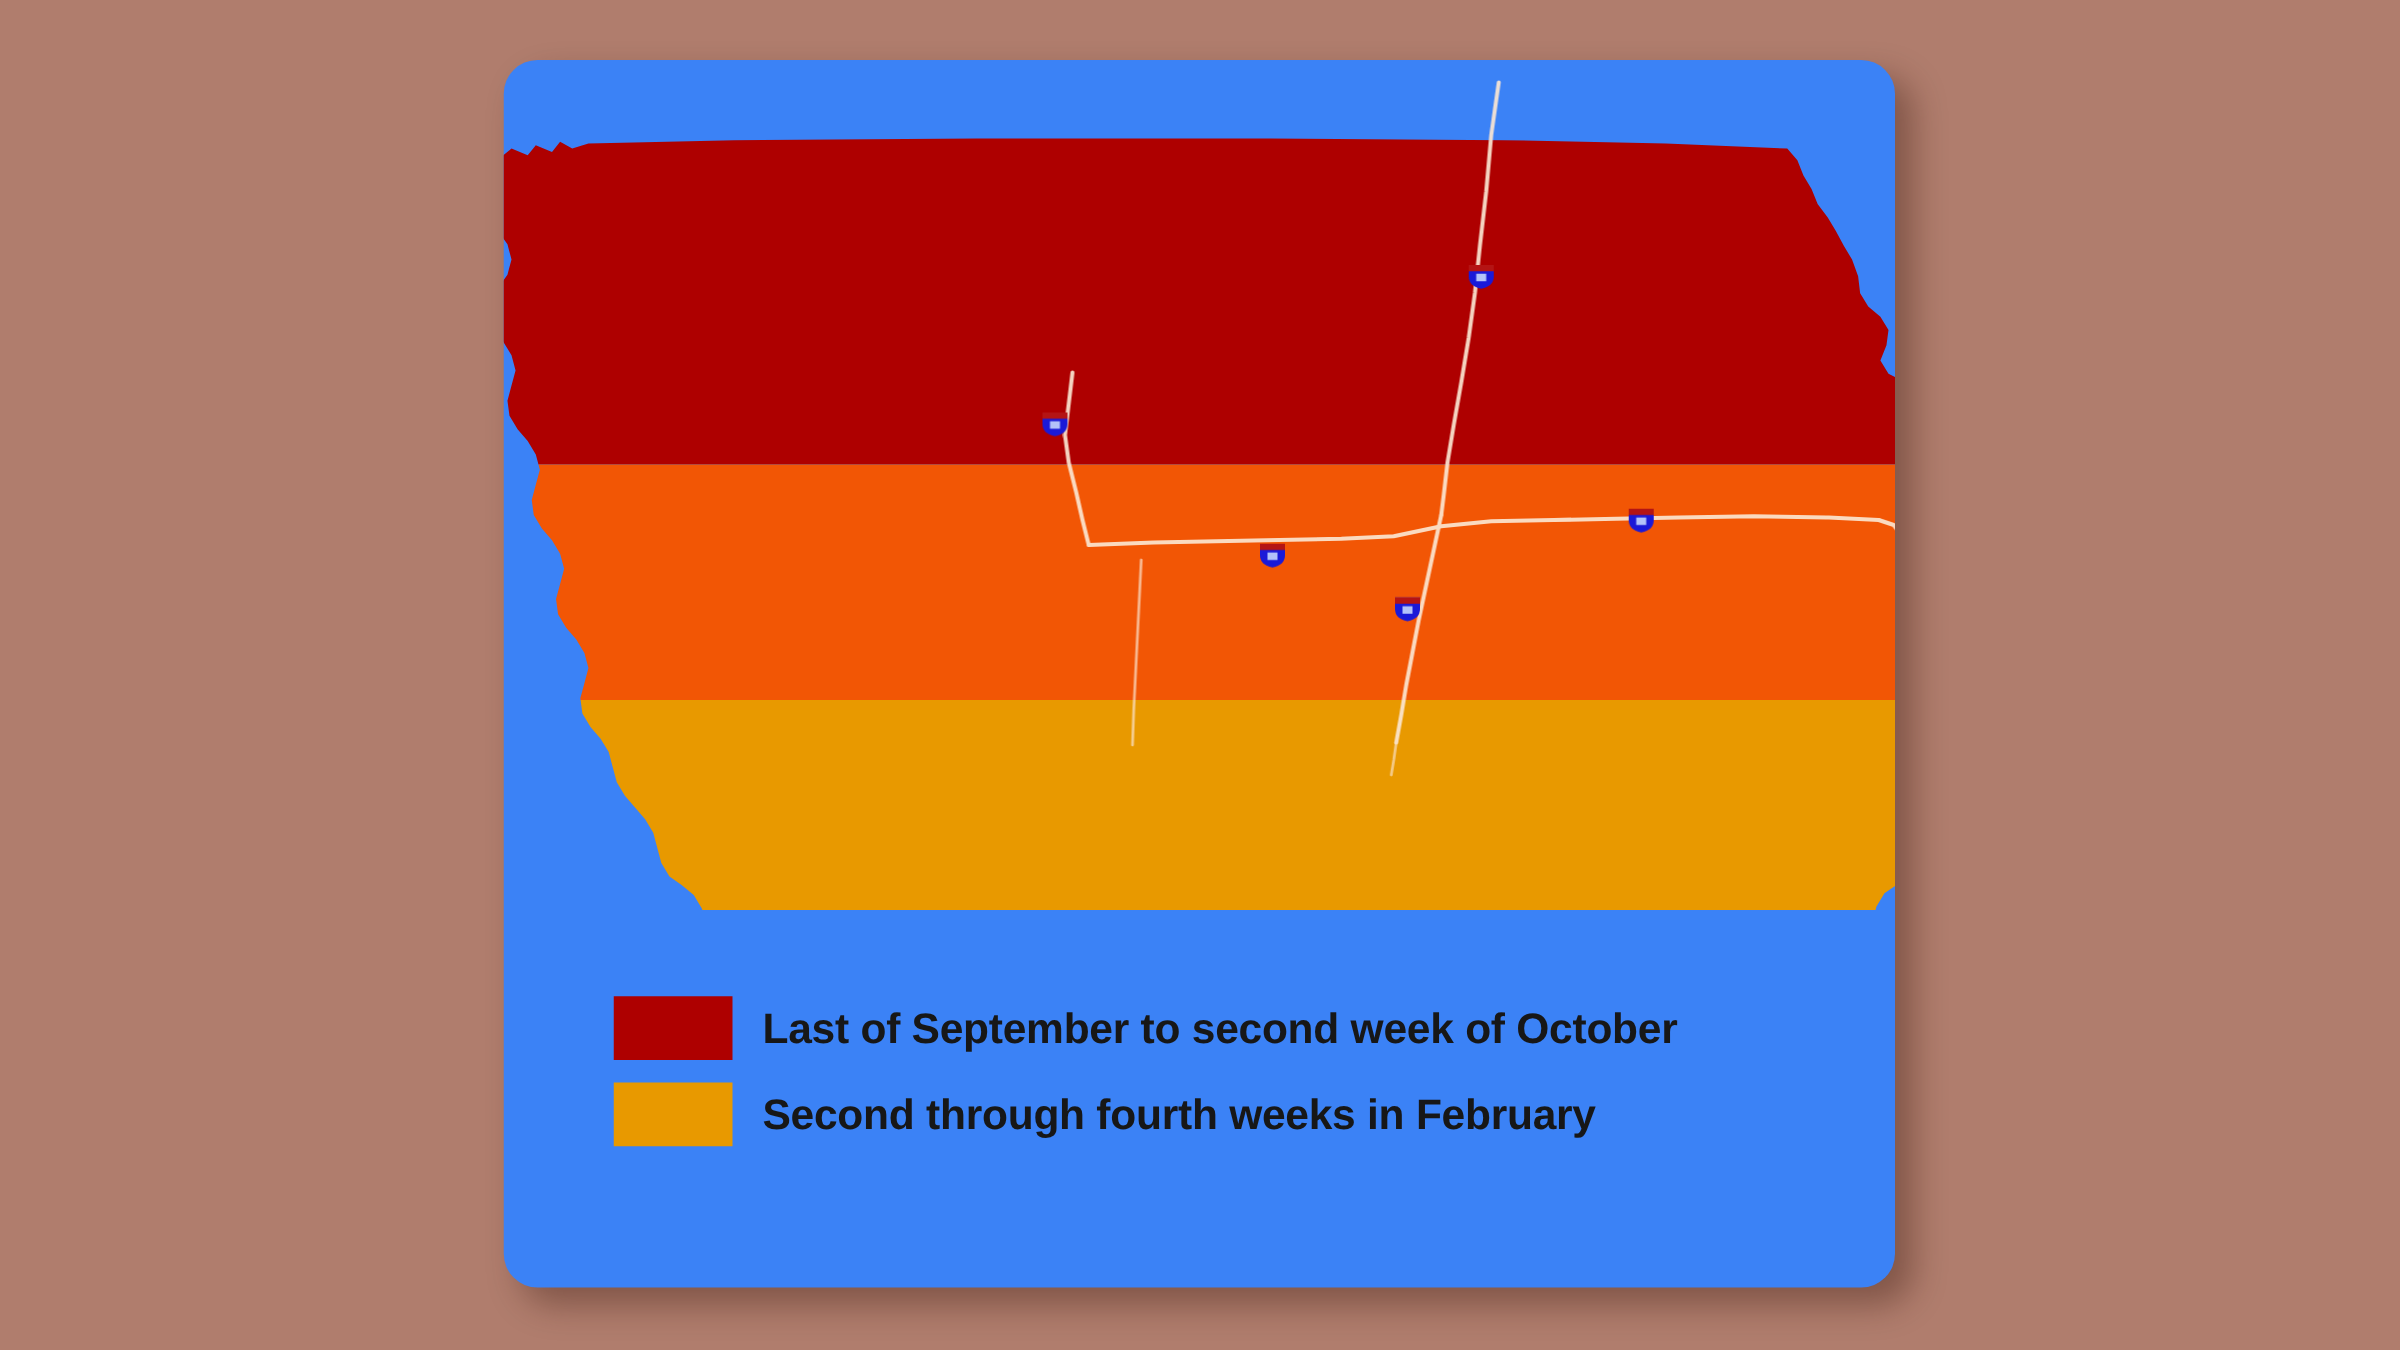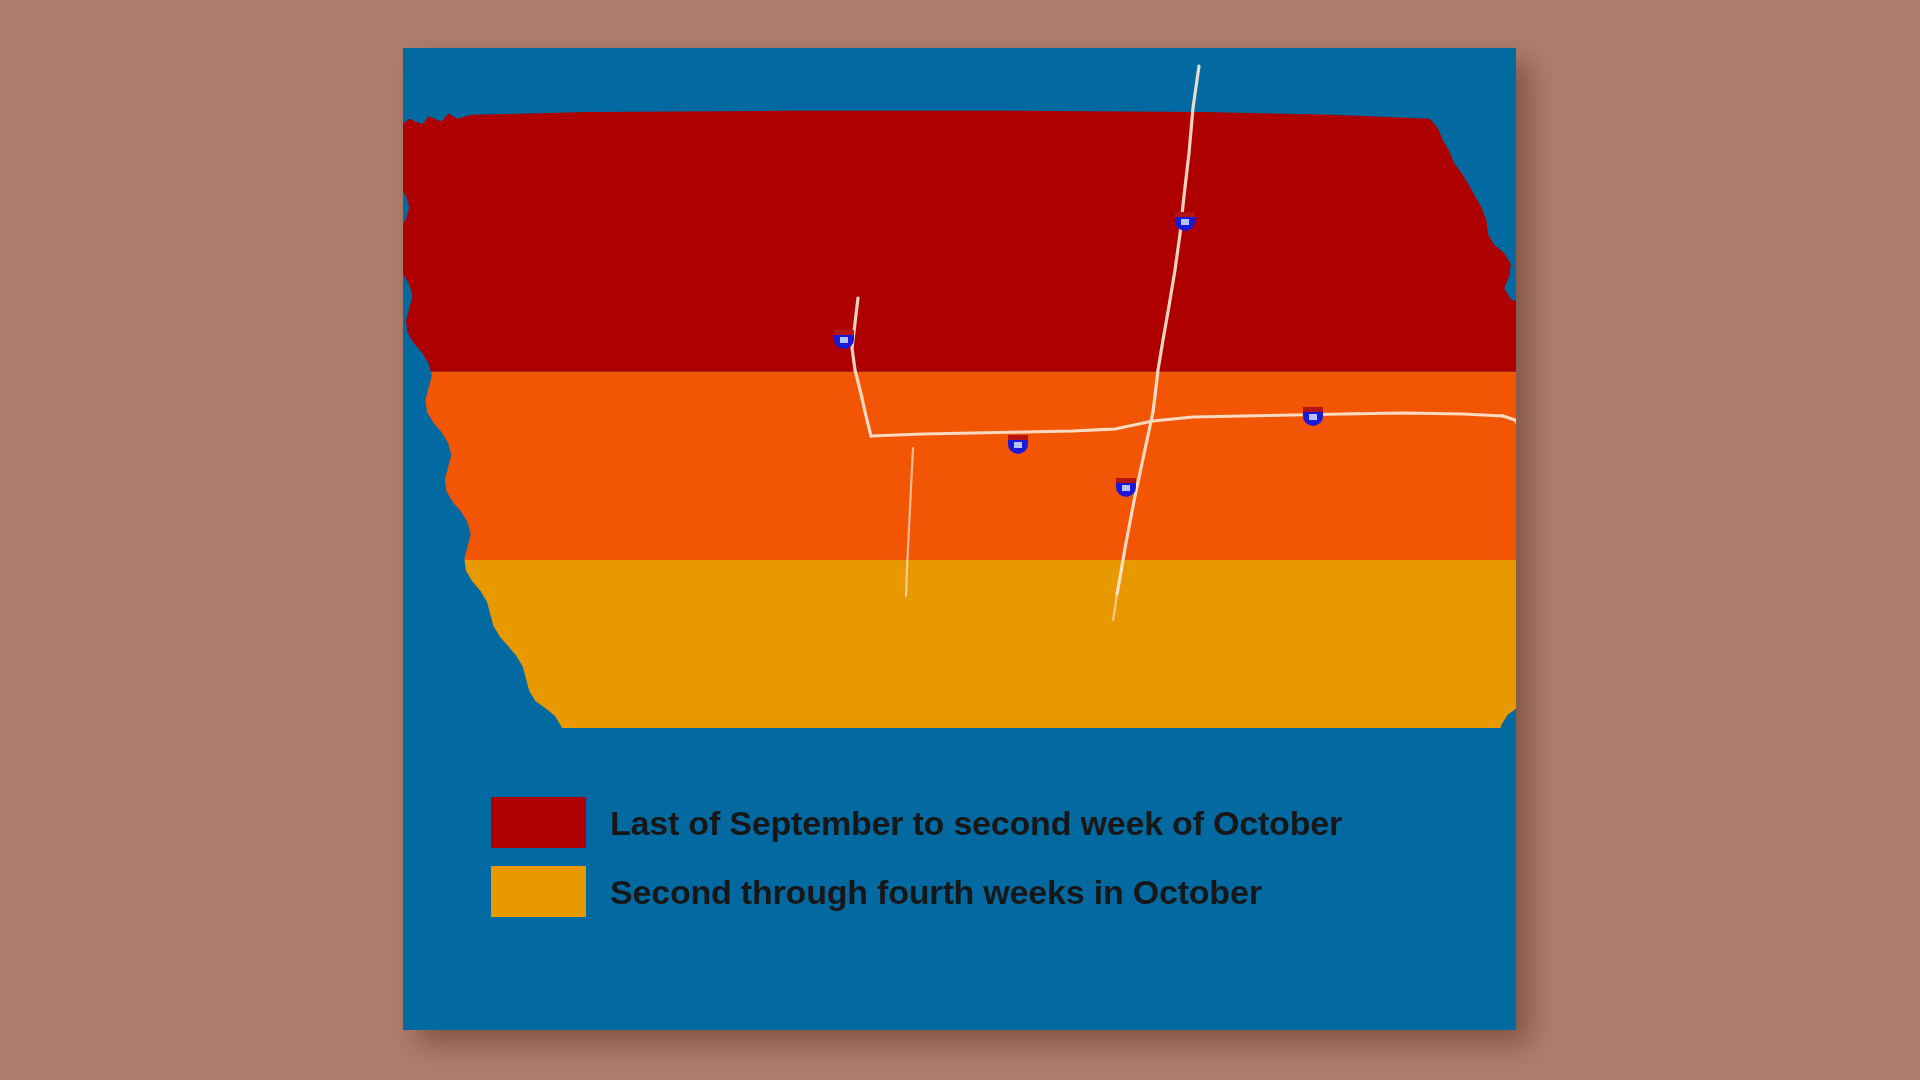--- a/index.html
+++ b/index.html
@@ -52,21 +52,21 @@
     color:#171717;
     letter-spacing:-0.2px;
     white-space:nowrap;
     line-height:1;
     font-family:"Liberation Sans", sans-serif;
   }
 </style>
 </head>
 <body style="background: rgb(176, 125, 109);">
 
-<div id="card" style="background: #0369a1;">
+<div id="card" style="background: #3b82f6; border-radius: 27px;">
 
   <div id="map-wrap">
     <svg id="map-svg" viewBox="0 0 1113 680" xmlns="http://www.w3.org/2000/svg">
       <defs>
 
         <clipPath id="clip-north">
           <rect x="-20" y="-20" width="1200" height="222"></rect>
         </clipPath>
 
         <clipPath id="clip-middle">
@@ -189,17 +189,17 @@
   <div id="legend">
 
     <div class="legend-row">
       <div class="legend-swatch" style="background:#ae0000;"></div>
       <div class="legend-label">Last of September to second week of October</div>
     </div>
 
 
     <div class="legend-row">
       <div class="legend-swatch" style="background:#e89900;"></div>
-      <div class="legend-label">Second through fourth weeks in October</div>
+      <div class="legend-label">Second through fourth weeks in February</div>
     </div>
 
   </div>
 </div>
 
 </body></html>

